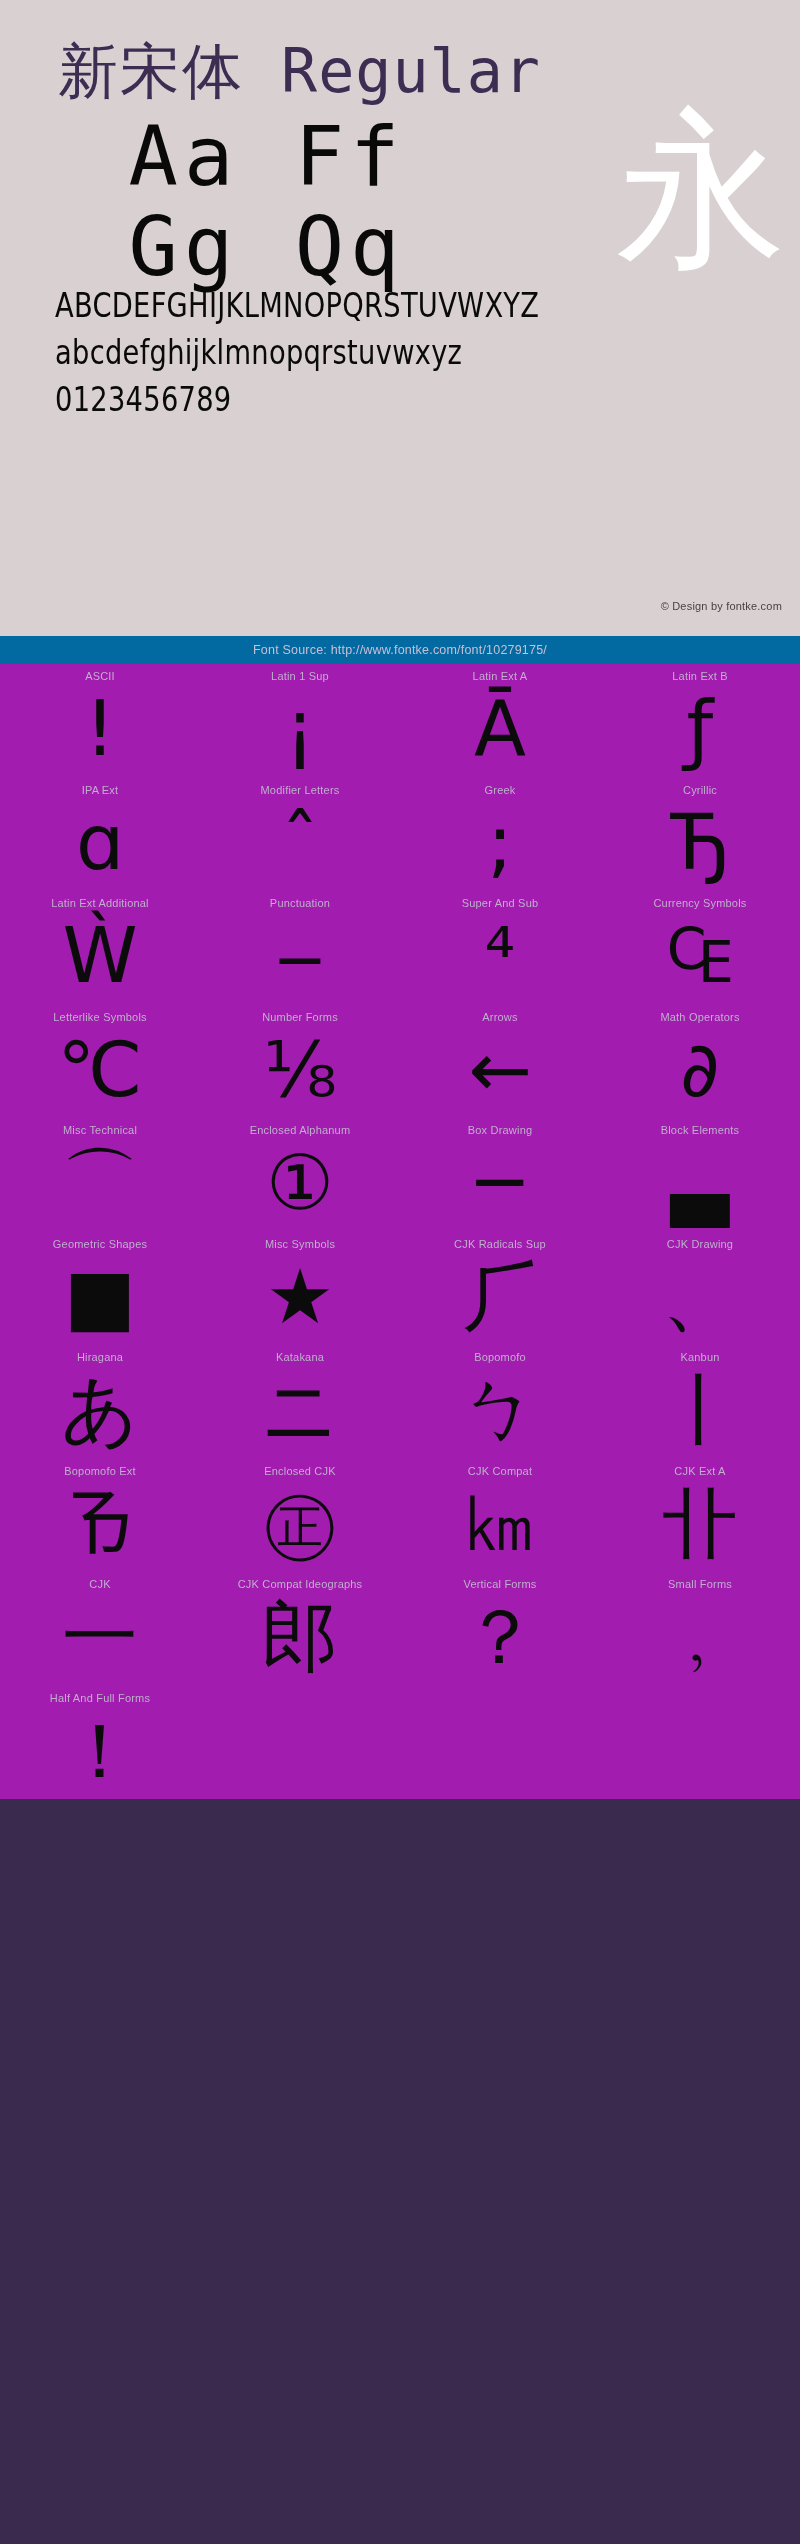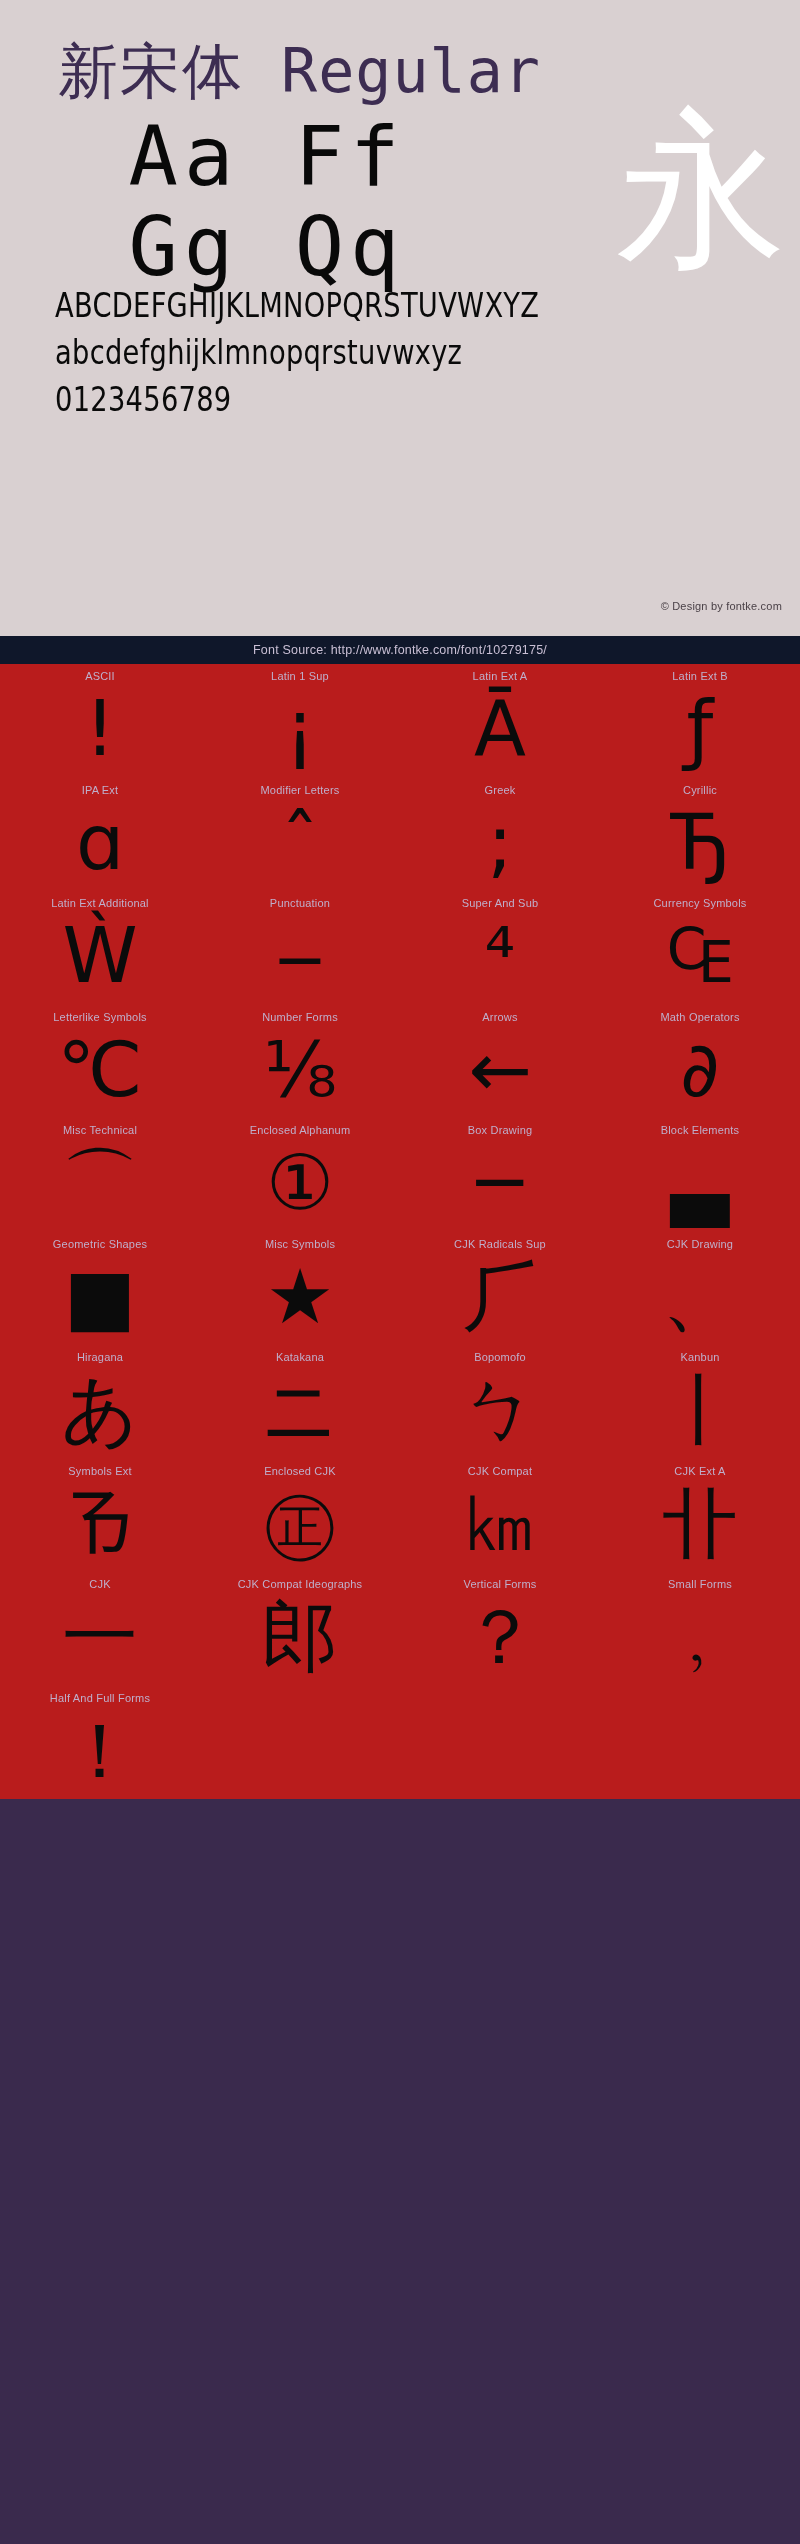--- a/index.html
+++ b/index.html
@@ -94,36 +94,36 @@
     margin-left: 32px;
   }
 
   
   .source-bar {
     position: absolute;
     left: 0;
     top: 636px;
     width: 800px;
     height: 28px;
-    background: #0f172a;
+    background: #0369a1;
     color: #c9bfd4;
     font-size: 12.5px;
     line-height: 28px;
     text-align: center;
     letter-spacing: 0.2px;
     font-family: "Liberation Sans", sans-serif;
   }
 
   
   .blocks-grid {
     position: absolute;
     left: 0;
     top: 664px;
     width: 800px;
-    background: #b91c1c;
+    background: #a21caf;
     display: grid;
     grid-template-columns: repeat(4, 200px);
     grid-auto-rows: 113.5px;
   }
   .block-cell {
     position: relative;
     width: 200px;
     height: 113.5px;
     text-align: center;
     overflow: visible;
@@ -287,21 +287,21 @@
       </div>
       <div class="block-cell">
         <div class="block-label">Bopomofo</div>
         <div class="block-glyph">ㄅ</div>
       </div>
       <div class="block-cell">
         <div class="block-label">Kanbun</div>
         <div class="block-glyph">丨</div>
       </div>
       <div class="block-cell">
-        <div class="block-label">Symbols Ext</div>
+        <div class="block-label">Bopomofo Ext</div>
         <div class="block-glyph">ㄯ</div>
       </div>
       <div class="block-cell">
         <div class="block-label">Enclosed CJK</div>
         <div class="block-glyph">㊣</div>
       </div>
       <div class="block-cell">
         <div class="block-label">CJK Compat</div>
         <div class="block-glyph">㎞</div>
       </div>

